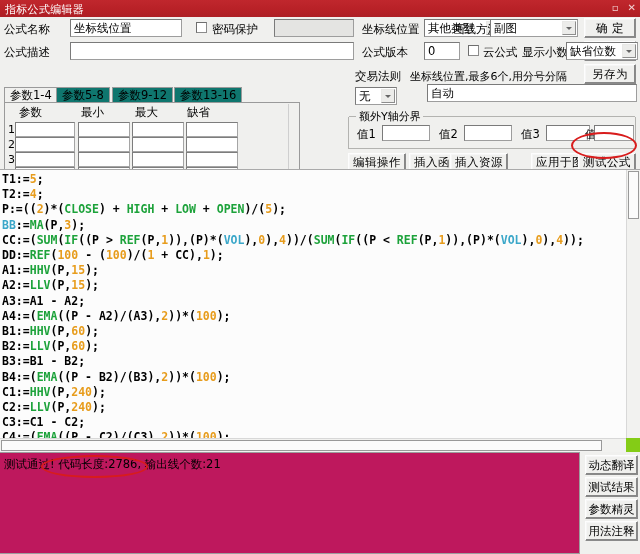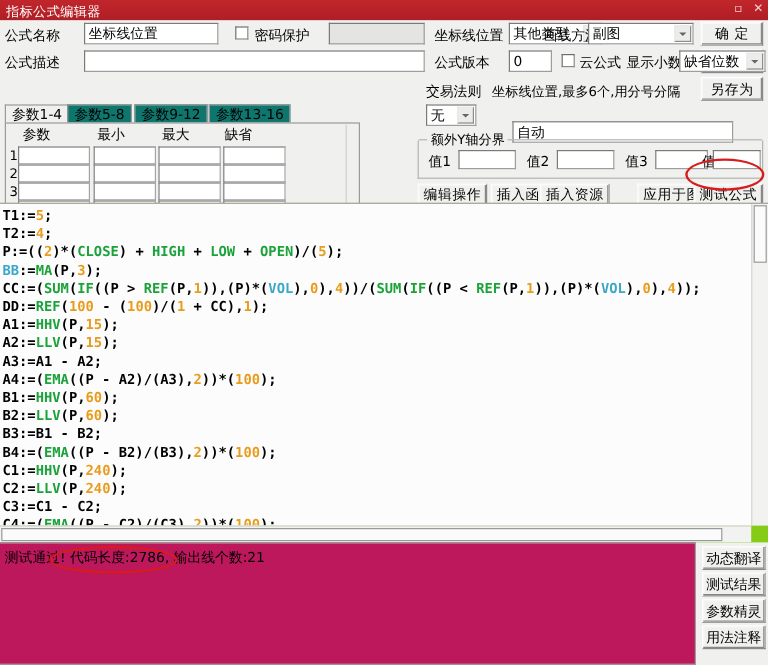--- a/index.html
+++ b/index.html
@@ -199,21 +199,21 @@
     <div class="btn" style="left:584px; top:24px; width:52px; height:20px;">取  消</div>
 
     <div class="lbl" style="left:355px; top:52px;">交易法则</div>
     <div class="lbl" style="left:410px; top:52px; font-size:11px;">坐标线位置,最多6个,用分号分隔</div>
     <div class="btn" style="left:584px; top:47px; width:52px; height:20px;">另存为</div>
 
     <div class="combo" style="left:355px; top:70px; width:42px; height:18px;">
       <span class="cv">无</span>
       <span class="arrow"></span>
     </div>
-    <div class="tbox" style="left:404px; top:84px; width:184px; height:18px;margin-left:23px;">自动</div>
+    <div class="tbox" style="left:404px; top:67px; width:210px; height:18px;margin-left:23px;">自动</div>
 
     <div class="grp" style="left:348px; top:100px; width:288px; height:32px;">
       <div class="gtop"></div>
       <div class="glabel">额外Y轴分界</div>
       <div class="lbl" style="left:8px; top:10px;">值1</div>
       <div class="tbox" style="left:33px; top:8px; width:48px; height:16px;"></div>
       <div class="lbl" style="left:90px; top:10px;">值2</div>
       <div class="tbox" style="left:115px; top:8px; width:48px; height:16px;"></div>
       <div class="lbl" style="left:172px; top:10px;">值3</div>
       <div class="tbox" style="left:197px; top:8px; width:44px; height:16px;"></div>

